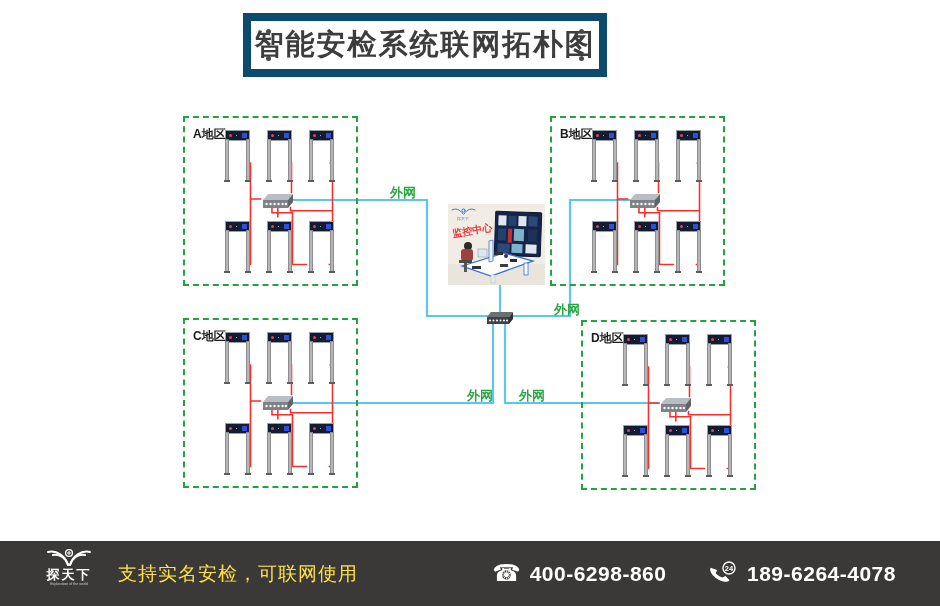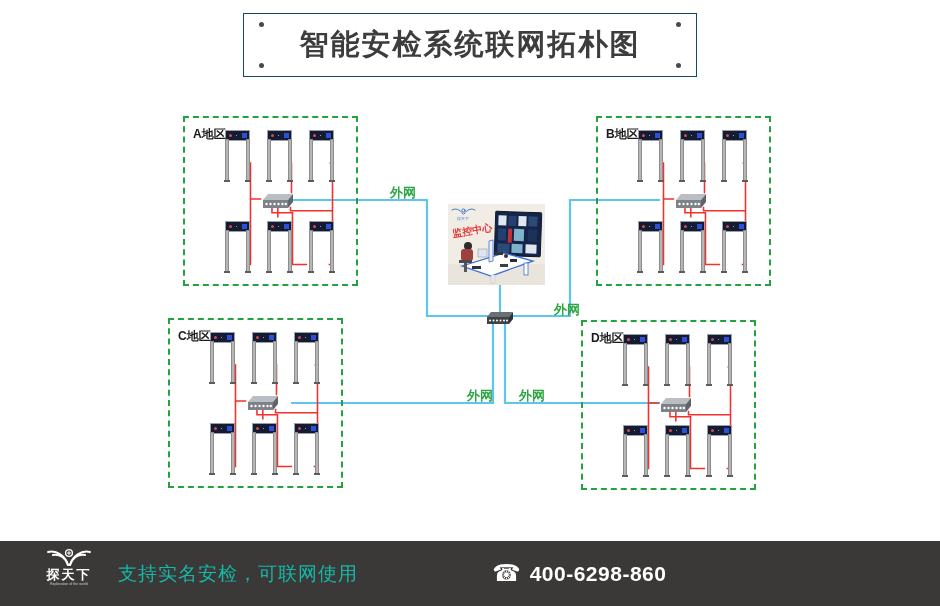--- a/index.html
+++ b/index.html
@@ -3,32 +3,32 @@
 <meta charset="utf-8">
 <style>
   html,body{margin:0;padding:0;background:#ffffff;}
   .stage{
     position:relative;width:940px;height:606px;overflow:hidden;background:#ffffff;
     font-family:"Liberation Sans","DejaVu Sans",sans-serif;
   }
 
   
   .title-box{
-    position:absolute;left:243px;top:13px;width:454px;height:64px;
-    border:1px solid #0c4a6e;box-sizing:border-box;
+    position:absolute;left:243px;top:13px;width:364px;height:64px;
+    border:8px solid #0c4a6e;box-sizing:border-box;
     display:flex;align-items:center;justify-content:center;
   }
   .title-box .dot{position:absolute;width:5px;height:5px;border-radius:50%;background:#4a4a4a;}
   .dot.tl{left:15px;top:8px}.dot.tr{right:15px;top:8px}.dot.bl{left:15px;bottom:8px}.dot.br{right:15px;bottom:8px}
   .title-text{font-size:29px;font-weight:bold;color:#3d3d3d;letter-spacing:2px;white-space:nowrap;}
 
   
   .zone{position:absolute;width:175px;height:170px;border:2px dashed #23a33f;box-sizing:border-box;}
-  .zone-a{left:183px;top:116px}.zone-b{left:596px;top:116px}
-  .zone-c{left:168px;top:318px}.zone-d{left:581px;top:320px}
+  .zone-a{left:183px;top:116px}.zone-b{left:550px;top:116px}
+  .zone-c{left:183px;top:318px}.zone-d{left:581px;top:320px}
   .zone-label{position:absolute;left:8px;top:8px;font-size:12px;font-weight:bold;color:#1b1b1b;z-index:5;}
   .cables{position:absolute;left:0;top:0;width:100%;height:100%;z-index:1;}
 
   
   .gate{position:absolute;width:25px;height:53px;z-index:3;}
   .gate .bar{
     position:absolute;left:0;right:0;top:0;height:11px;background:#141c33;
     border:1px solid #9aa0a8;box-sizing:border-box;
   }
   .gate .bar::before{content:"";position:absolute;left:3px;top:3px;width:3px;height:3px;border-radius:50%;
@@ -54,21 +54,21 @@
   
   .monitor-room{position:absolute;left:448px;top:204px;width:97px;height:81px;z-index:4;}
 
   
   .footer{position:absolute;left:0;top:541px;width:940px;height:65px;background:#3b3938;}
   .footer-logo{position:absolute;left:44px;top:5px;width:50px;text-align:center;}
   .footer-logo .emblem{display:block;margin:0 auto;}
   .footer-logo .logo-text{display:block;color:#ffffff;font-size:13px;font-weight:bold;letter-spacing:2px;line-height:13px;}
   .footer-logo .logo-sub{display:block;color:#cccccc;font-size:4px;line-height:6px;transform:scale(.9);white-space:nowrap;}
   .slogan{position:absolute;left:118px;top:50%;transform:translateY(-50%);
-    color:#14b8a6;font-size:19px;letter-spacing:1px;white-space:nowrap;}
+    color:#fde047;font-size:19px;letter-spacing:1px;white-space:nowrap;}
   .phone-group{position:absolute;top:50%;transform:translateY(-50%);display:flex;align-items:center;gap:9px;color:#fff;}
   .pg-1{left:492px}.pg-2{left:708px}
   .phone-glyph{font-size:23px;line-height:23px;color:#ffffff;}
   .phone-number{font-size:21px;font-weight:bold;letter-spacing:.5px;white-space:nowrap;}
 </style>
 </head>
 <body>
 
 <div class="stage">
 
@@ -415,15 +415,23 @@
       <span class="logo-sub">Exploration of the world</span>
     </div>
 
     <span class="slogan">支持实名安检，可联网使用</span>
 
     <div class="phone-group pg-1">
       <span class="phone-glyph">☎</span>
       <span class="phone-number">400-6298-860</span>
     </div>
 
+    <div class="phone-group pg-2">
+      <svg width="30" height="28" viewBox="0 0 30 28">
+        <path d="M4,6 C2,9 4,14 8,18 C12,22 17,24 20,22 L17,17 L13.5,18 C11,16.5 9.5,15 8,12.5 L10,9.5 Z" fill="#ffffff" transform="rotate(-12 12 14)"></path>
+        <circle cx="21" cy="8" r="6" fill="#3b3938" stroke="#ffffff" stroke-width="1.4"></circle>
+        <text x="21" y="10.6" font-size="7.5" font-weight="bold" fill="#ffffff" text-anchor="middle">24</text>
+      </svg>
+      <span class="phone-number">189-6264-4078</span>
+    </div>
   </div>
 
 </div>
 
 </body></html>

